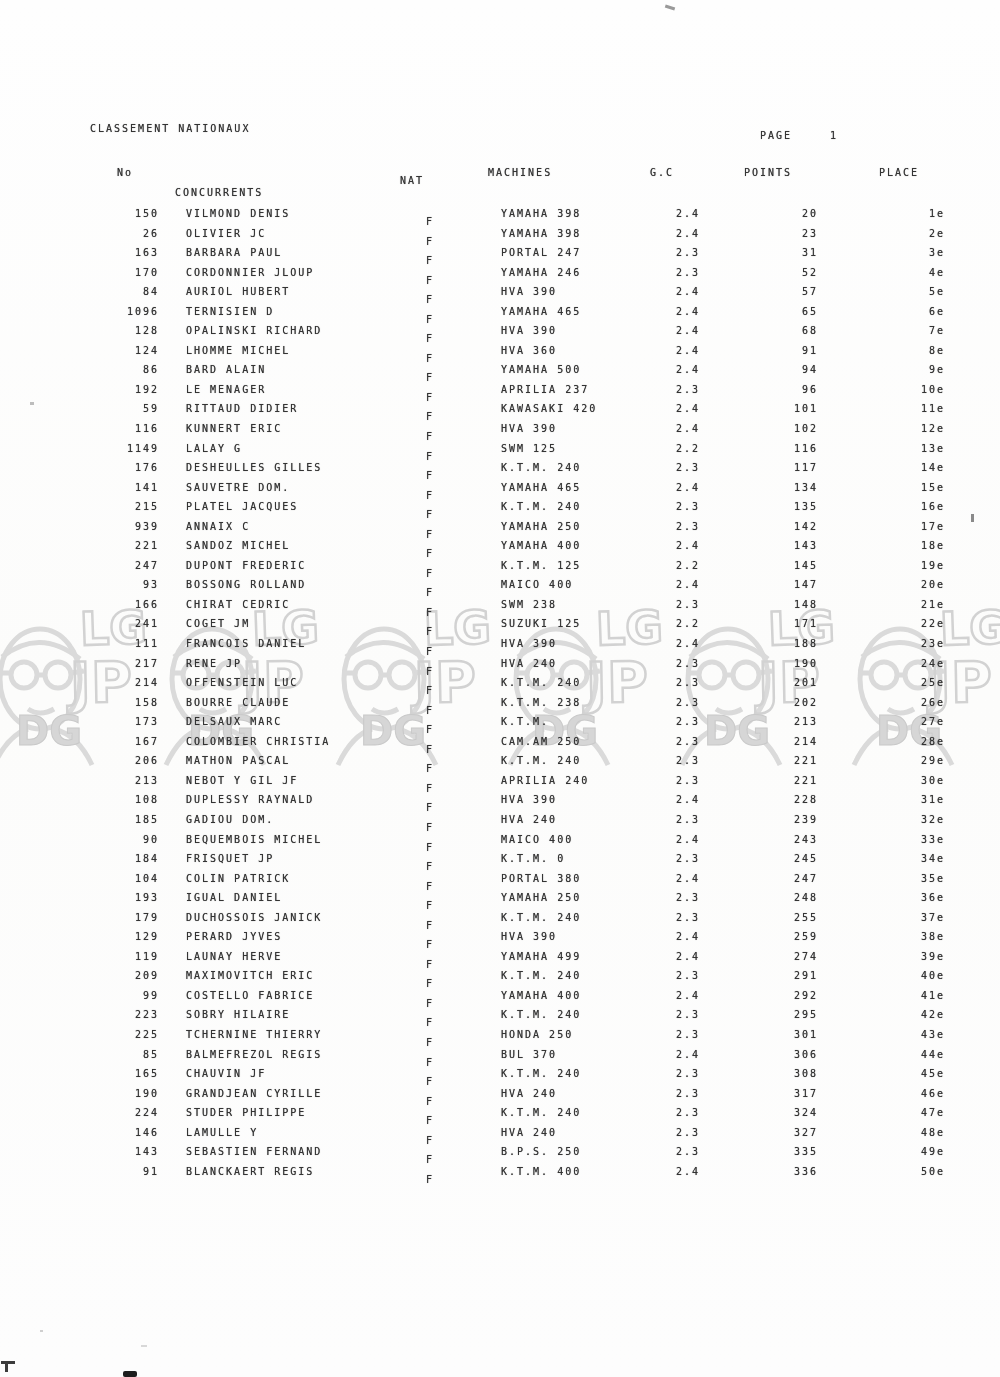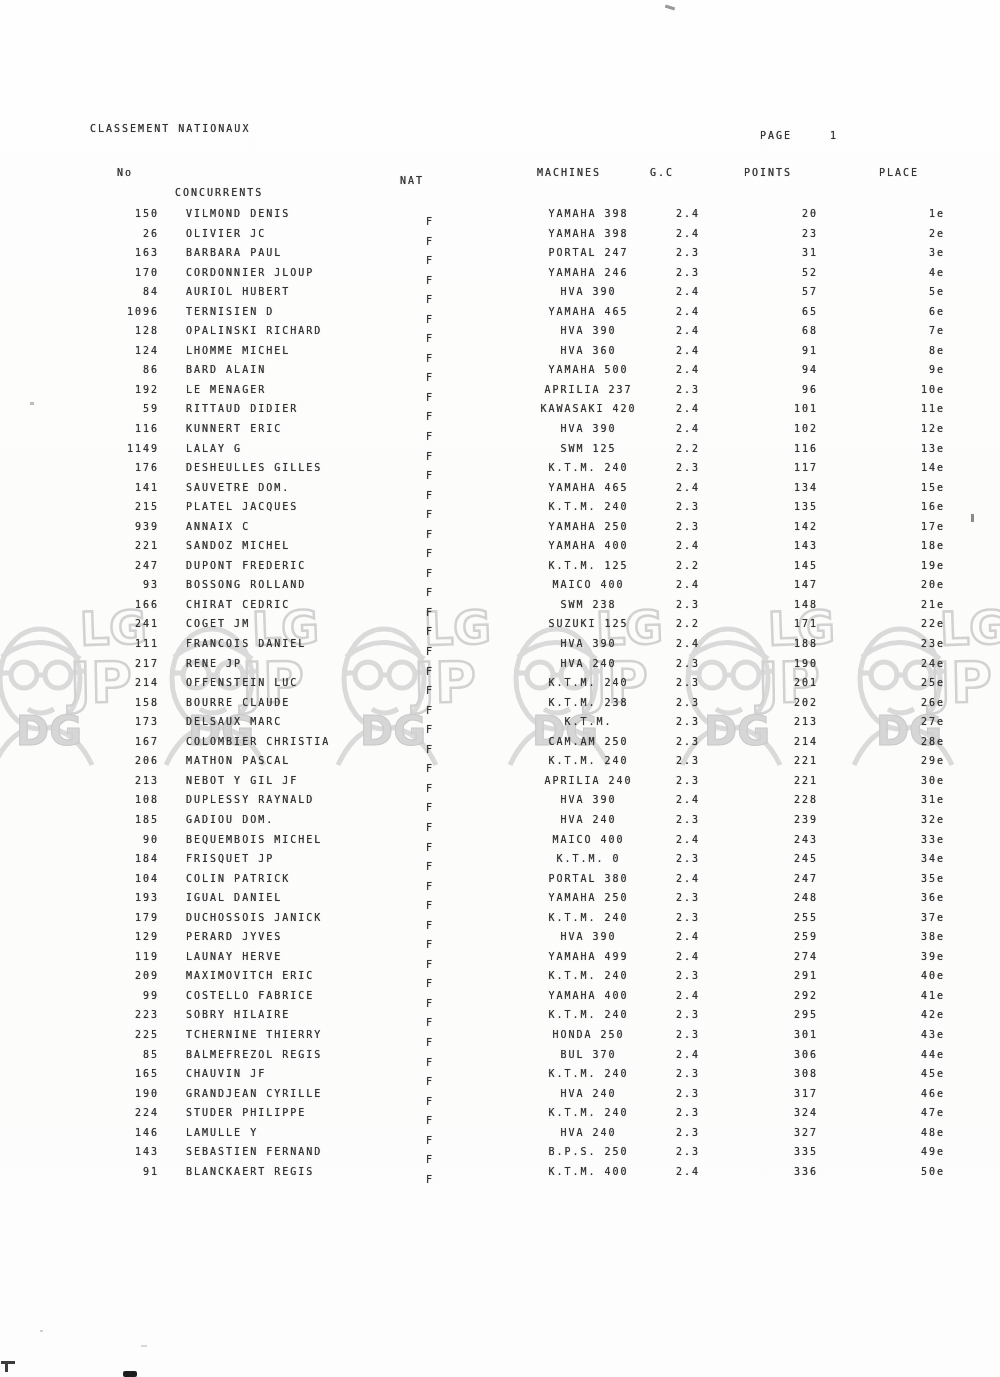--- a/index.html
+++ b/index.html
@@ -39,21 +39,21 @@
   }
   .t-row{
     display:flex;padding-left:84px;box-sizing:border-box;
     height:19.56px;line-height:19.56px;
     position:relative;z-index:2;
   }
   .header-row{z-index:2;}
   .c-no{width:75px;text-align:right;margin-right:27px;flex:none;}
   .c-name{width:240px;flex:none;overflow:visible;}
   .c-nat{width:20px;margin-right:55px;flex:none;white-space:nowrap;margin-top:8px;}
-  .c-machine{width:175px;flex:none;text-align:center;}
+  .c-machine{width:175px;flex:none;}
   .c-gc{width:50px;flex:none;}
   .c-points{width:92px;text-align:right;flex:none;}
   .c-place{width:127px;text-align:right;flex:none;}
   .header-row .c-name{padding-left:15px;box-sizing:border-box;margin-top:20px;}
   .header-row .c-machine{padding-left:13px;box-sizing:border-box;}
   .header-row .c-points{padding-right:0;}
   .header-row .c-place{padding-right:0;}
 
   
   .watermark-band{

